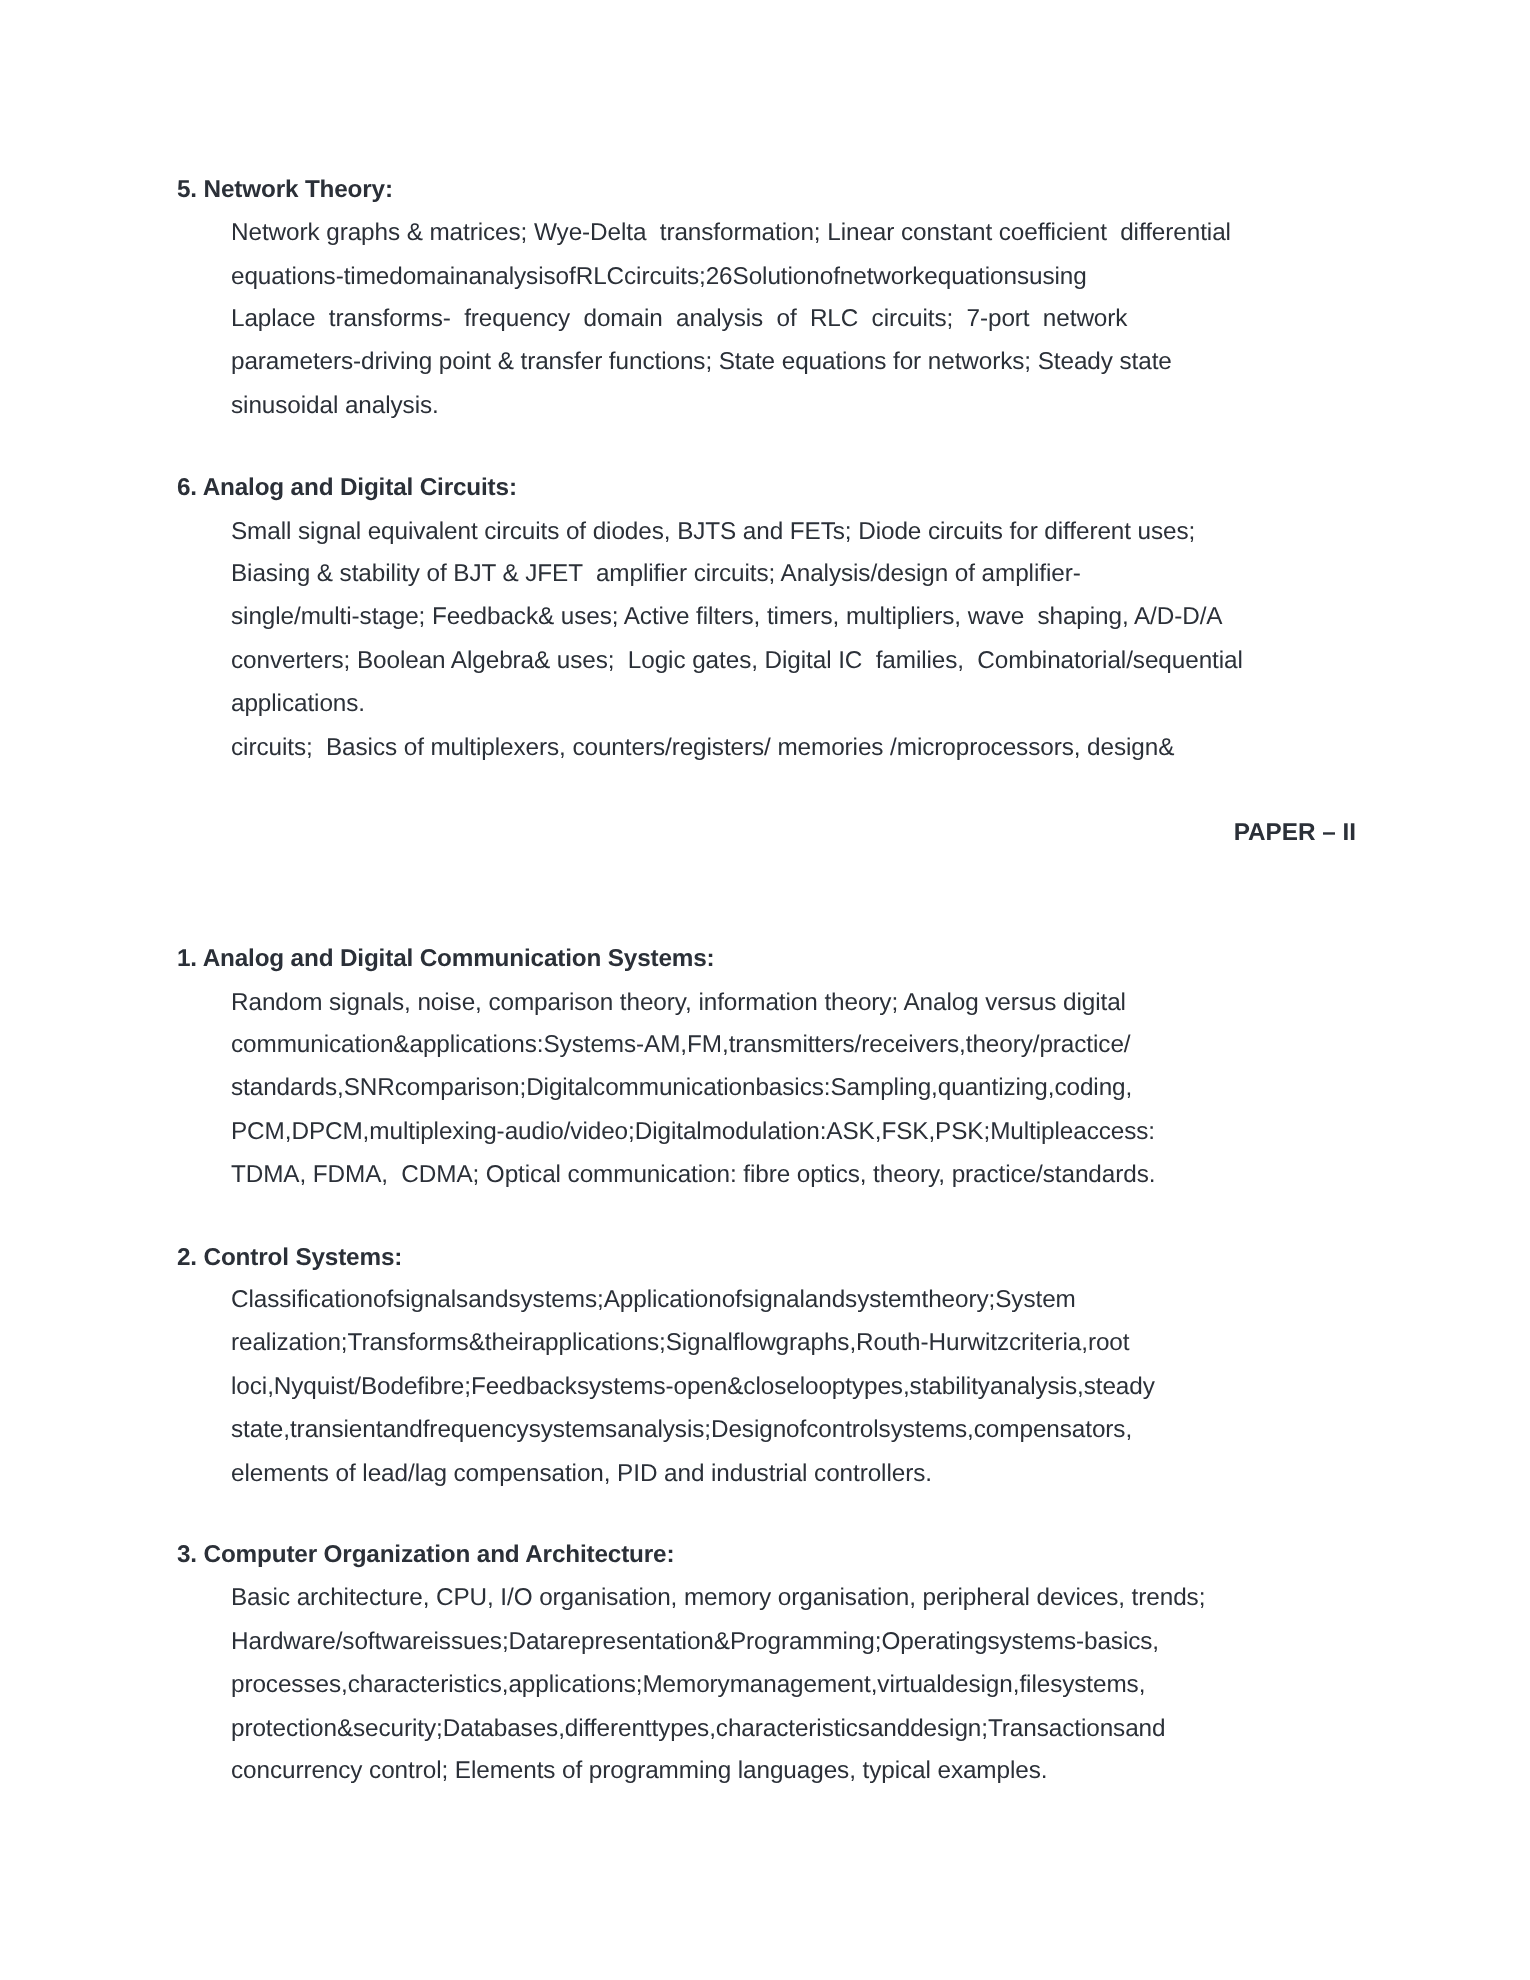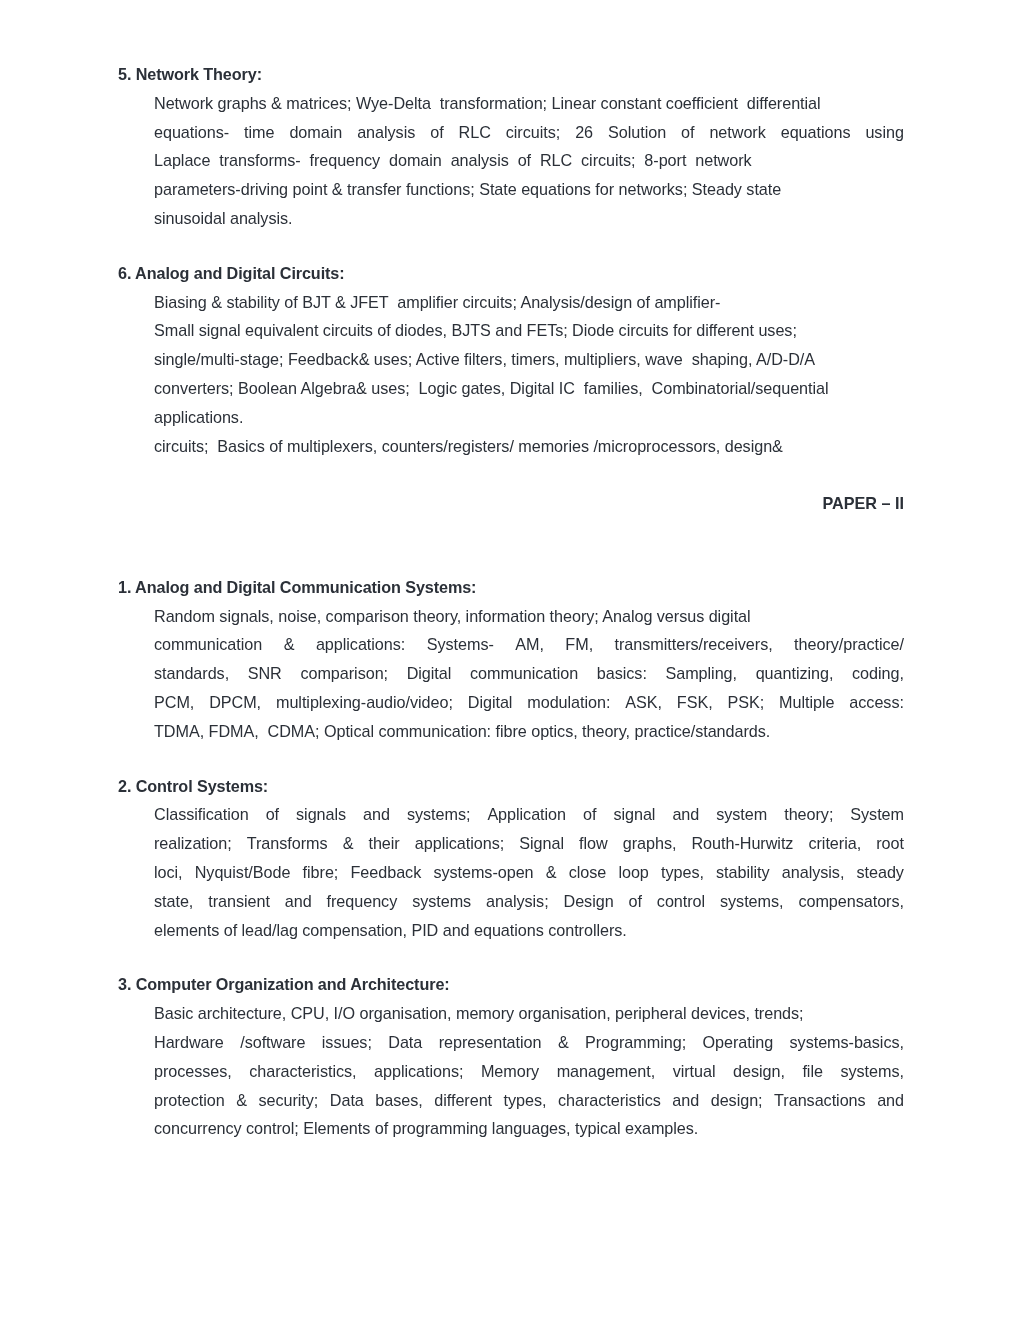--- a/index.html
+++ b/index.html
@@ -14,21 +14,21 @@
     font-family: "Liberation Sans", sans-serif;
     color: #2b3038;
     -webkit-font-smoothing: antialiased;
   }
   #page {
     position: relative;
     width: 1020px;
     height: 1320px;
     background: #ffffff;
     box-sizing: border-box;
-    padding: 60px 117px 0 118px;
+    padding: 112px 117px 0 118px;
   }
   .doc-body {
     width: 786px;
   }
   .section {
     margin: 0 0 26px 0;
   }
   .section:last-child {
     margin-bottom: 0;
   }
@@ -47,21 +47,20 @@
     letter-spacing: -0.05px;
   }
   .line {
     display: block;
     white-space: pre;
     margin-left: 36px;
   }
   
   .line.just {
     display: flex;
-    justify-content: space-between;
     white-space: normal;
   }
   .line.just > span.w {
     white-space: pre;
   }
   .centered-title {
     text-align: right;
     font-size: 16.2px;
     font-weight: bold;
     line-height: 28.8px;
@@ -94,30 +93,30 @@
               <span class="w">of</span>
               <span class="w">RLC</span>
               <span class="w">circuits;</span>
               <span class="w">26</span>
               <span class="w">Solution</span>
               <span class="w">of</span>
               <span class="w">network</span>
               <span class="w">equations</span>
               <span class="w">using</span>
             </span>
-            <span class="line">Laplace  transforms-  frequency  domain  analysis  of  RLC  circuits;  8-port  network</span>
+            <span class="line">Laplace  transforms-  frequency  domain  analysis  of  RLC  circuits;  7-port  network</span>
             <span class="line">parameters-driving point &amp; transfer functions; State equations for networks; Steady state</span>
             <span class="line">sinusoidal analysis.</span>
           </p>
         </div>
         <div class="section">
           <p class="heading">6. Analog and Digital Circuits:</p>
           <p class="para">
+            <span class="line">Small signal equivalent circuits of diodes, BJTS and FETs; Diode circuits for different uses;</span>
             <span class="line">Biasing &amp; stability of BJT &amp; JFET  amplifier circuits; Analysis/design of amplifier-</span>
-            <span class="line">Small signal equivalent circuits of diodes, BJTS and FETs; Diode circuits for different uses;</span>
             <span class="line">single/multi-stage; Feedback&amp; uses; Active filters, timers, multipliers, wave  shaping, A/D-D/A</span>
             <span class="line">converters; Boolean Algebra&amp; uses;  Logic gates, Digital IC  families,  Combinatorial/sequential</span>
             <span class="line">applications.</span>
             <span class="line">circuits;  Basics of multiplexers, counters/registers/ memories /microprocessors, design&amp;</span>
           </p>
         </div>
       </div>
 
     <div class="paper-block">
       <span class="spacer-line"></span>
@@ -216,21 +215,21 @@
               <span class="w">and</span>
               <span class="w">frequency</span>
               <span class="w">systems</span>
               <span class="w">analysis;</span>
               <span class="w">Design</span>
               <span class="w">of</span>
               <span class="w">control</span>
               <span class="w">systems,</span>
               <span class="w">compensators,</span>
             </span>
-            <span class="line">elements of lead/lag compensation, PID and equations controllers.</span>
+            <span class="line">elements of lead/lag compensation, PID and industrial controllers.</span>
           </p>
         </div>
         <div class="section">
           <p class="heading">3. Computer Organization and Architecture:</p>
           <p class="para">
             <span class="line">Basic architecture, CPU, I/O organisation, memory organisation, peripheral devices, trends;</span>
             <span class="line just">
               <span class="w">Hardware</span>
               <span class="w">/software</span>
               <span class="w">issues;</span>

